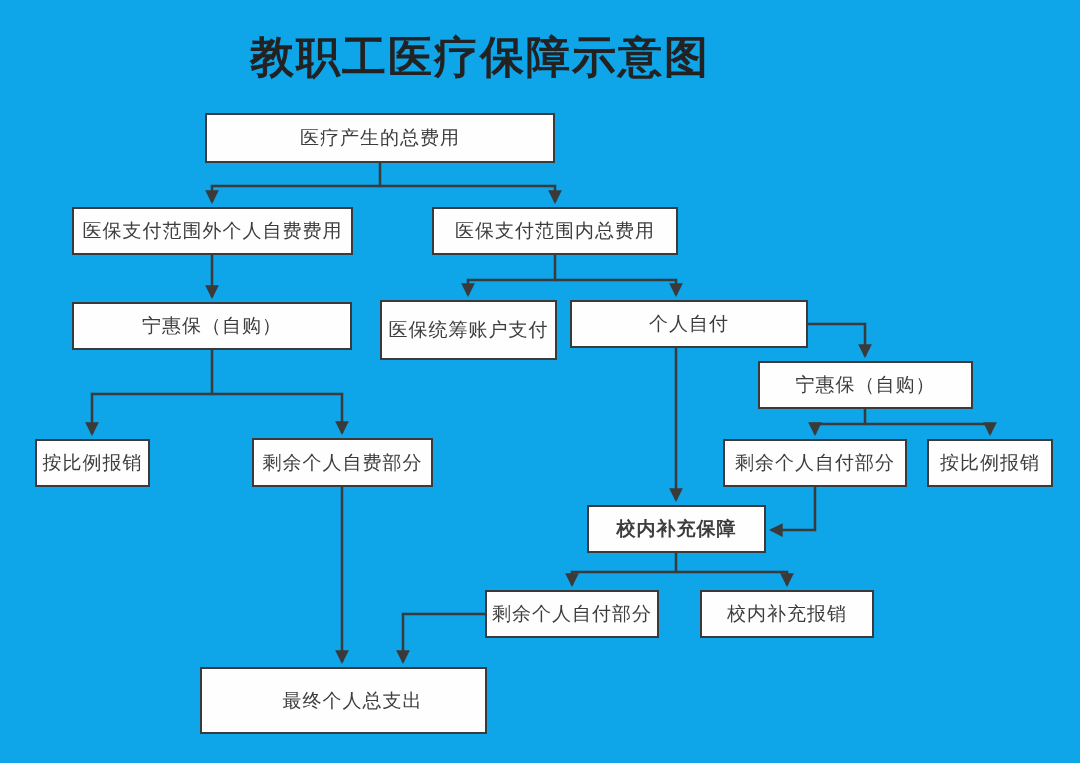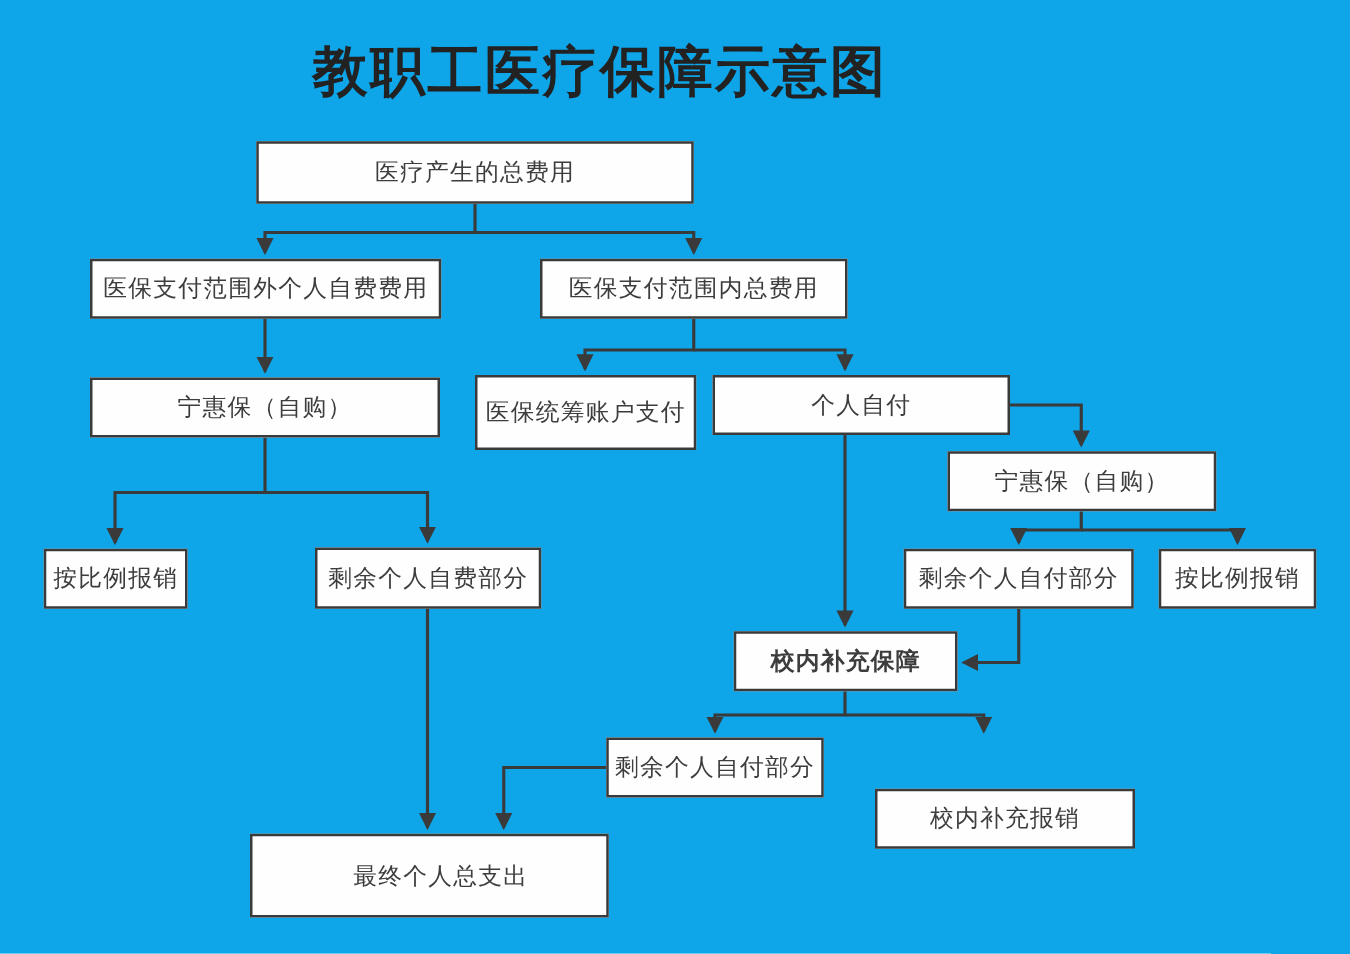--- a/index.html
+++ b/index.html
@@ -126,21 +126,21 @@
   </div>
 
   <div class="node" style="left:587px; top:505px; width:179px; height:48px;font-weight:bold;">
     <span>校内补充保障</span>
   </div>
 
   <div class="node" style="left:485px; top:590px; width:174px; height:48px;">
     <span>剩余个人自付部分</span>
   </div>
 
-  <div class="node" style="left:700px; top:590px; width:208px; height:48px;margin-top:41px;">
+  <div class="node" style="left:700px; top:590px; width:174px; height:48px;">
     <span>校内补充报销</span>
   </div>
 
   <div class="node" style="left:200px; top:667px; width:287px; height:67px;padding-left:18px;">
     <span>最终个人总支出</span>
   </div>
 
 </div>
 
 </body></html>

